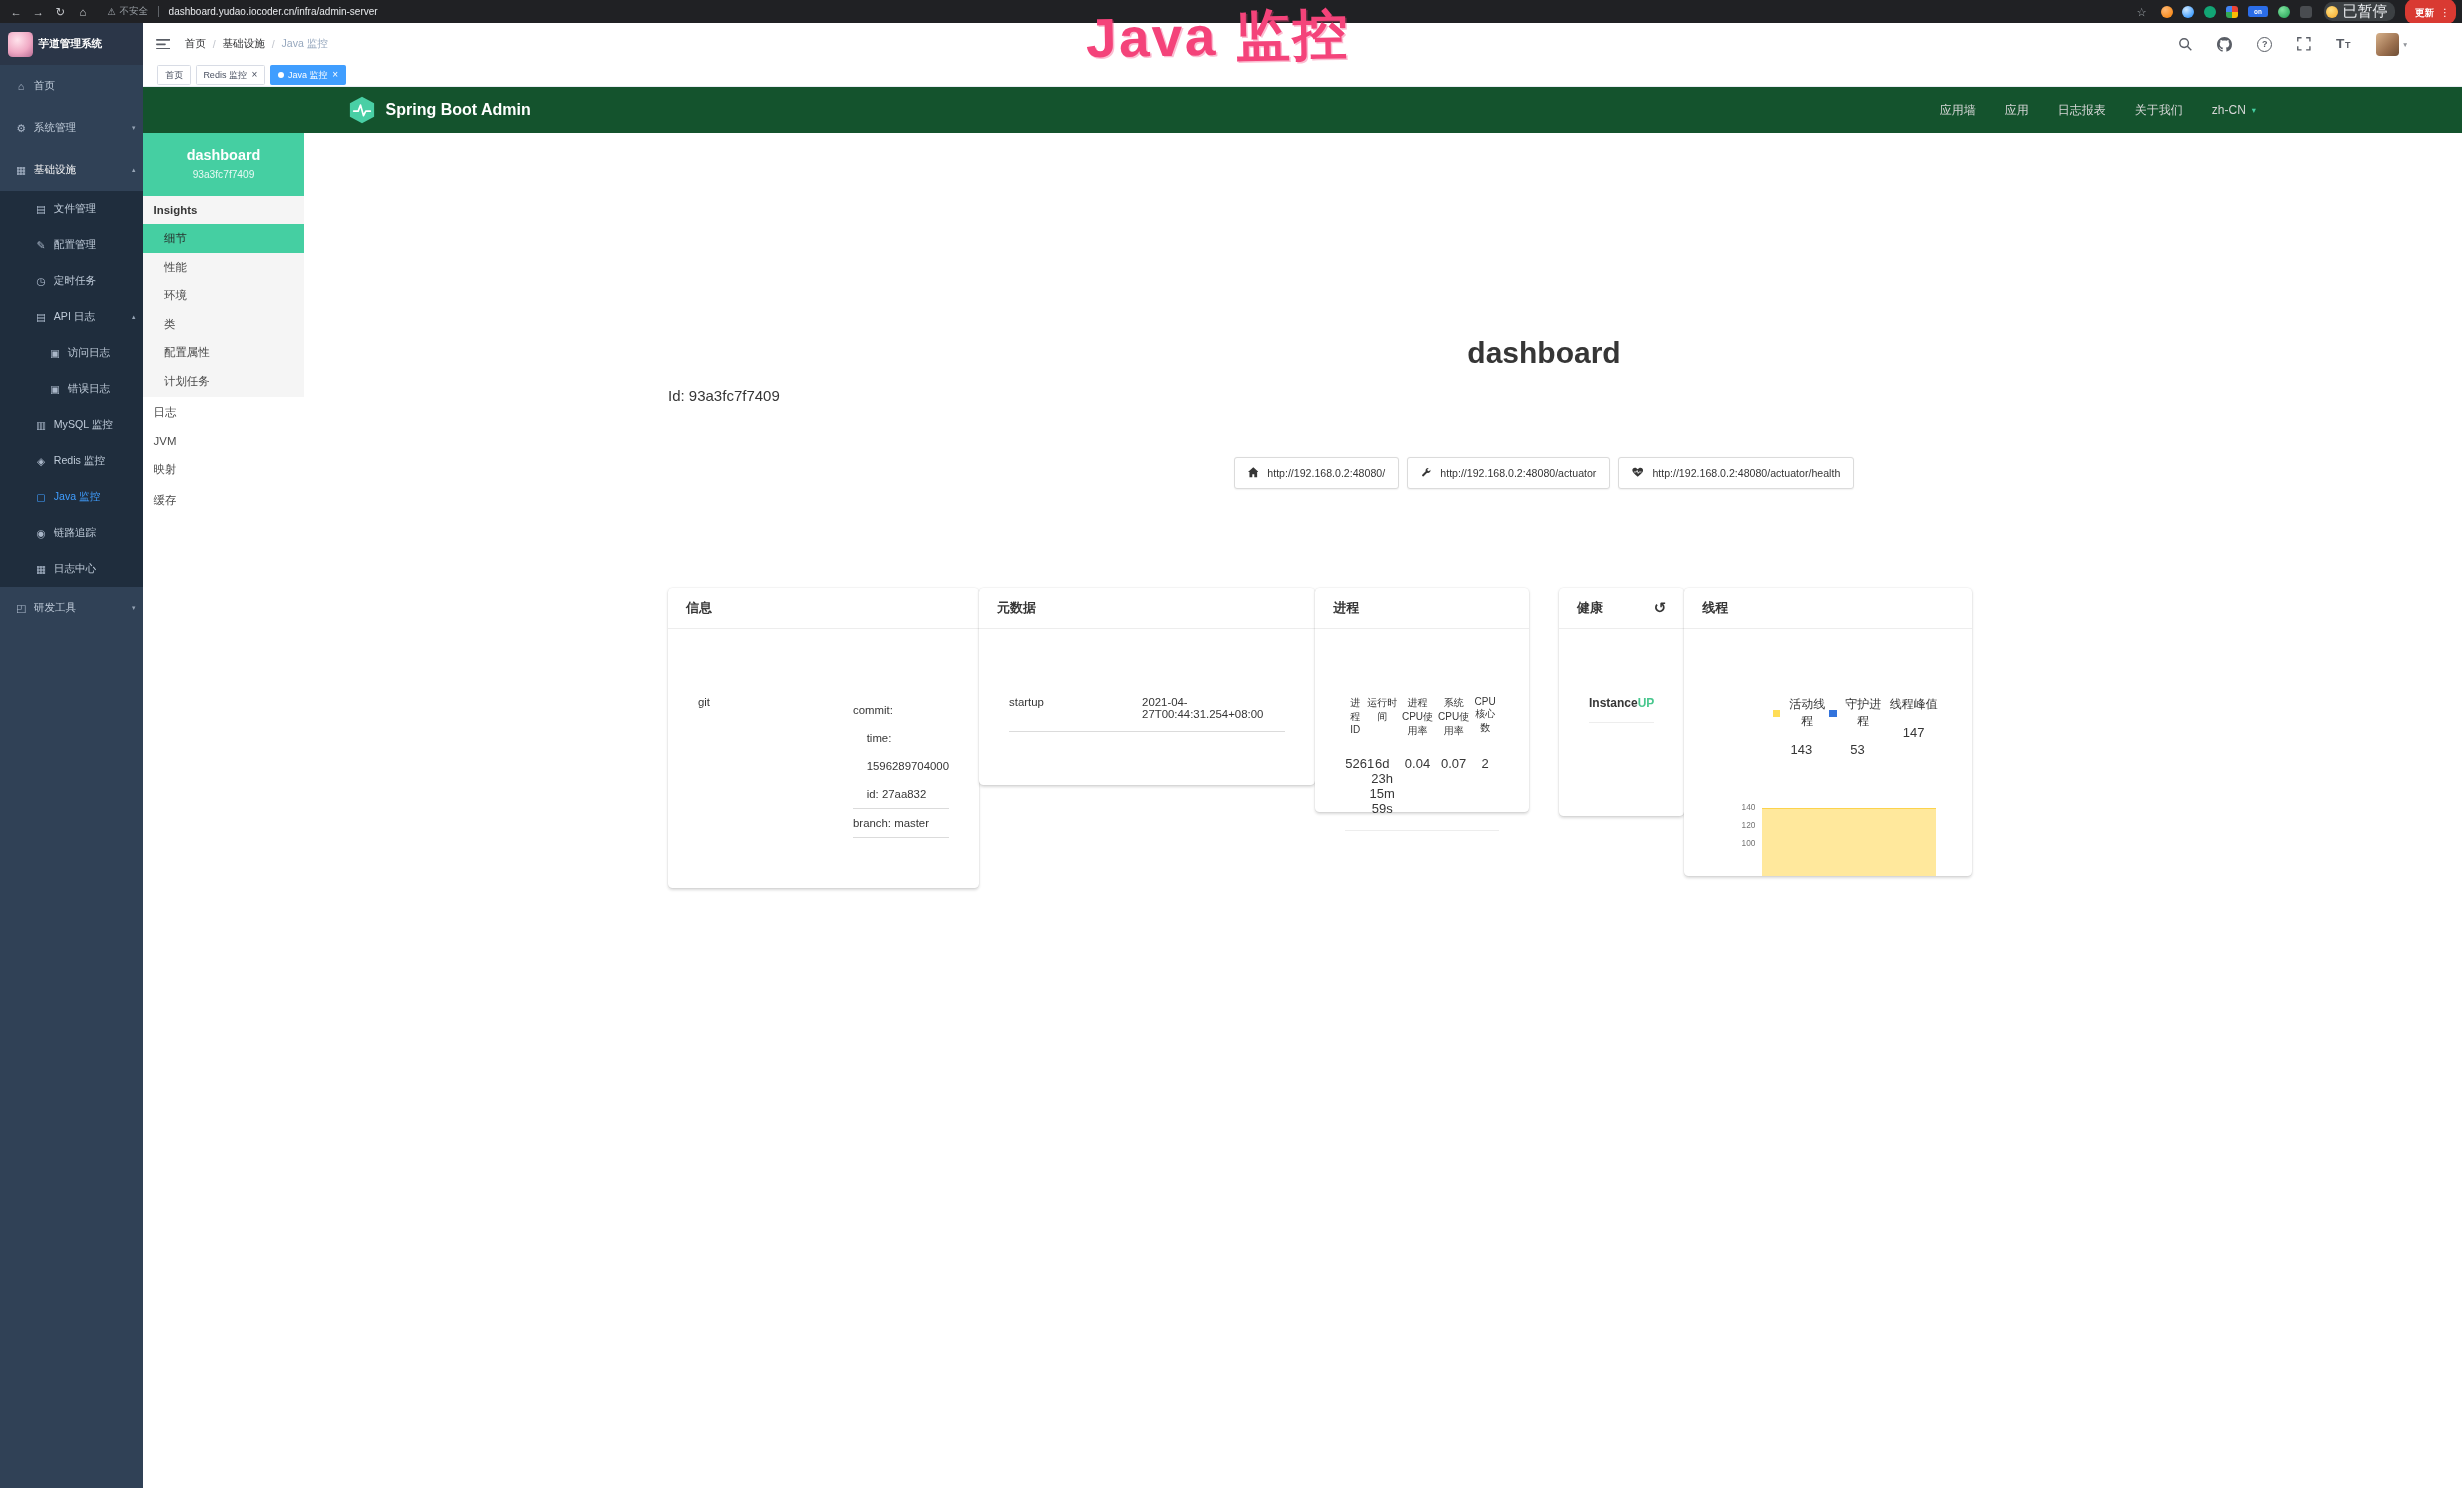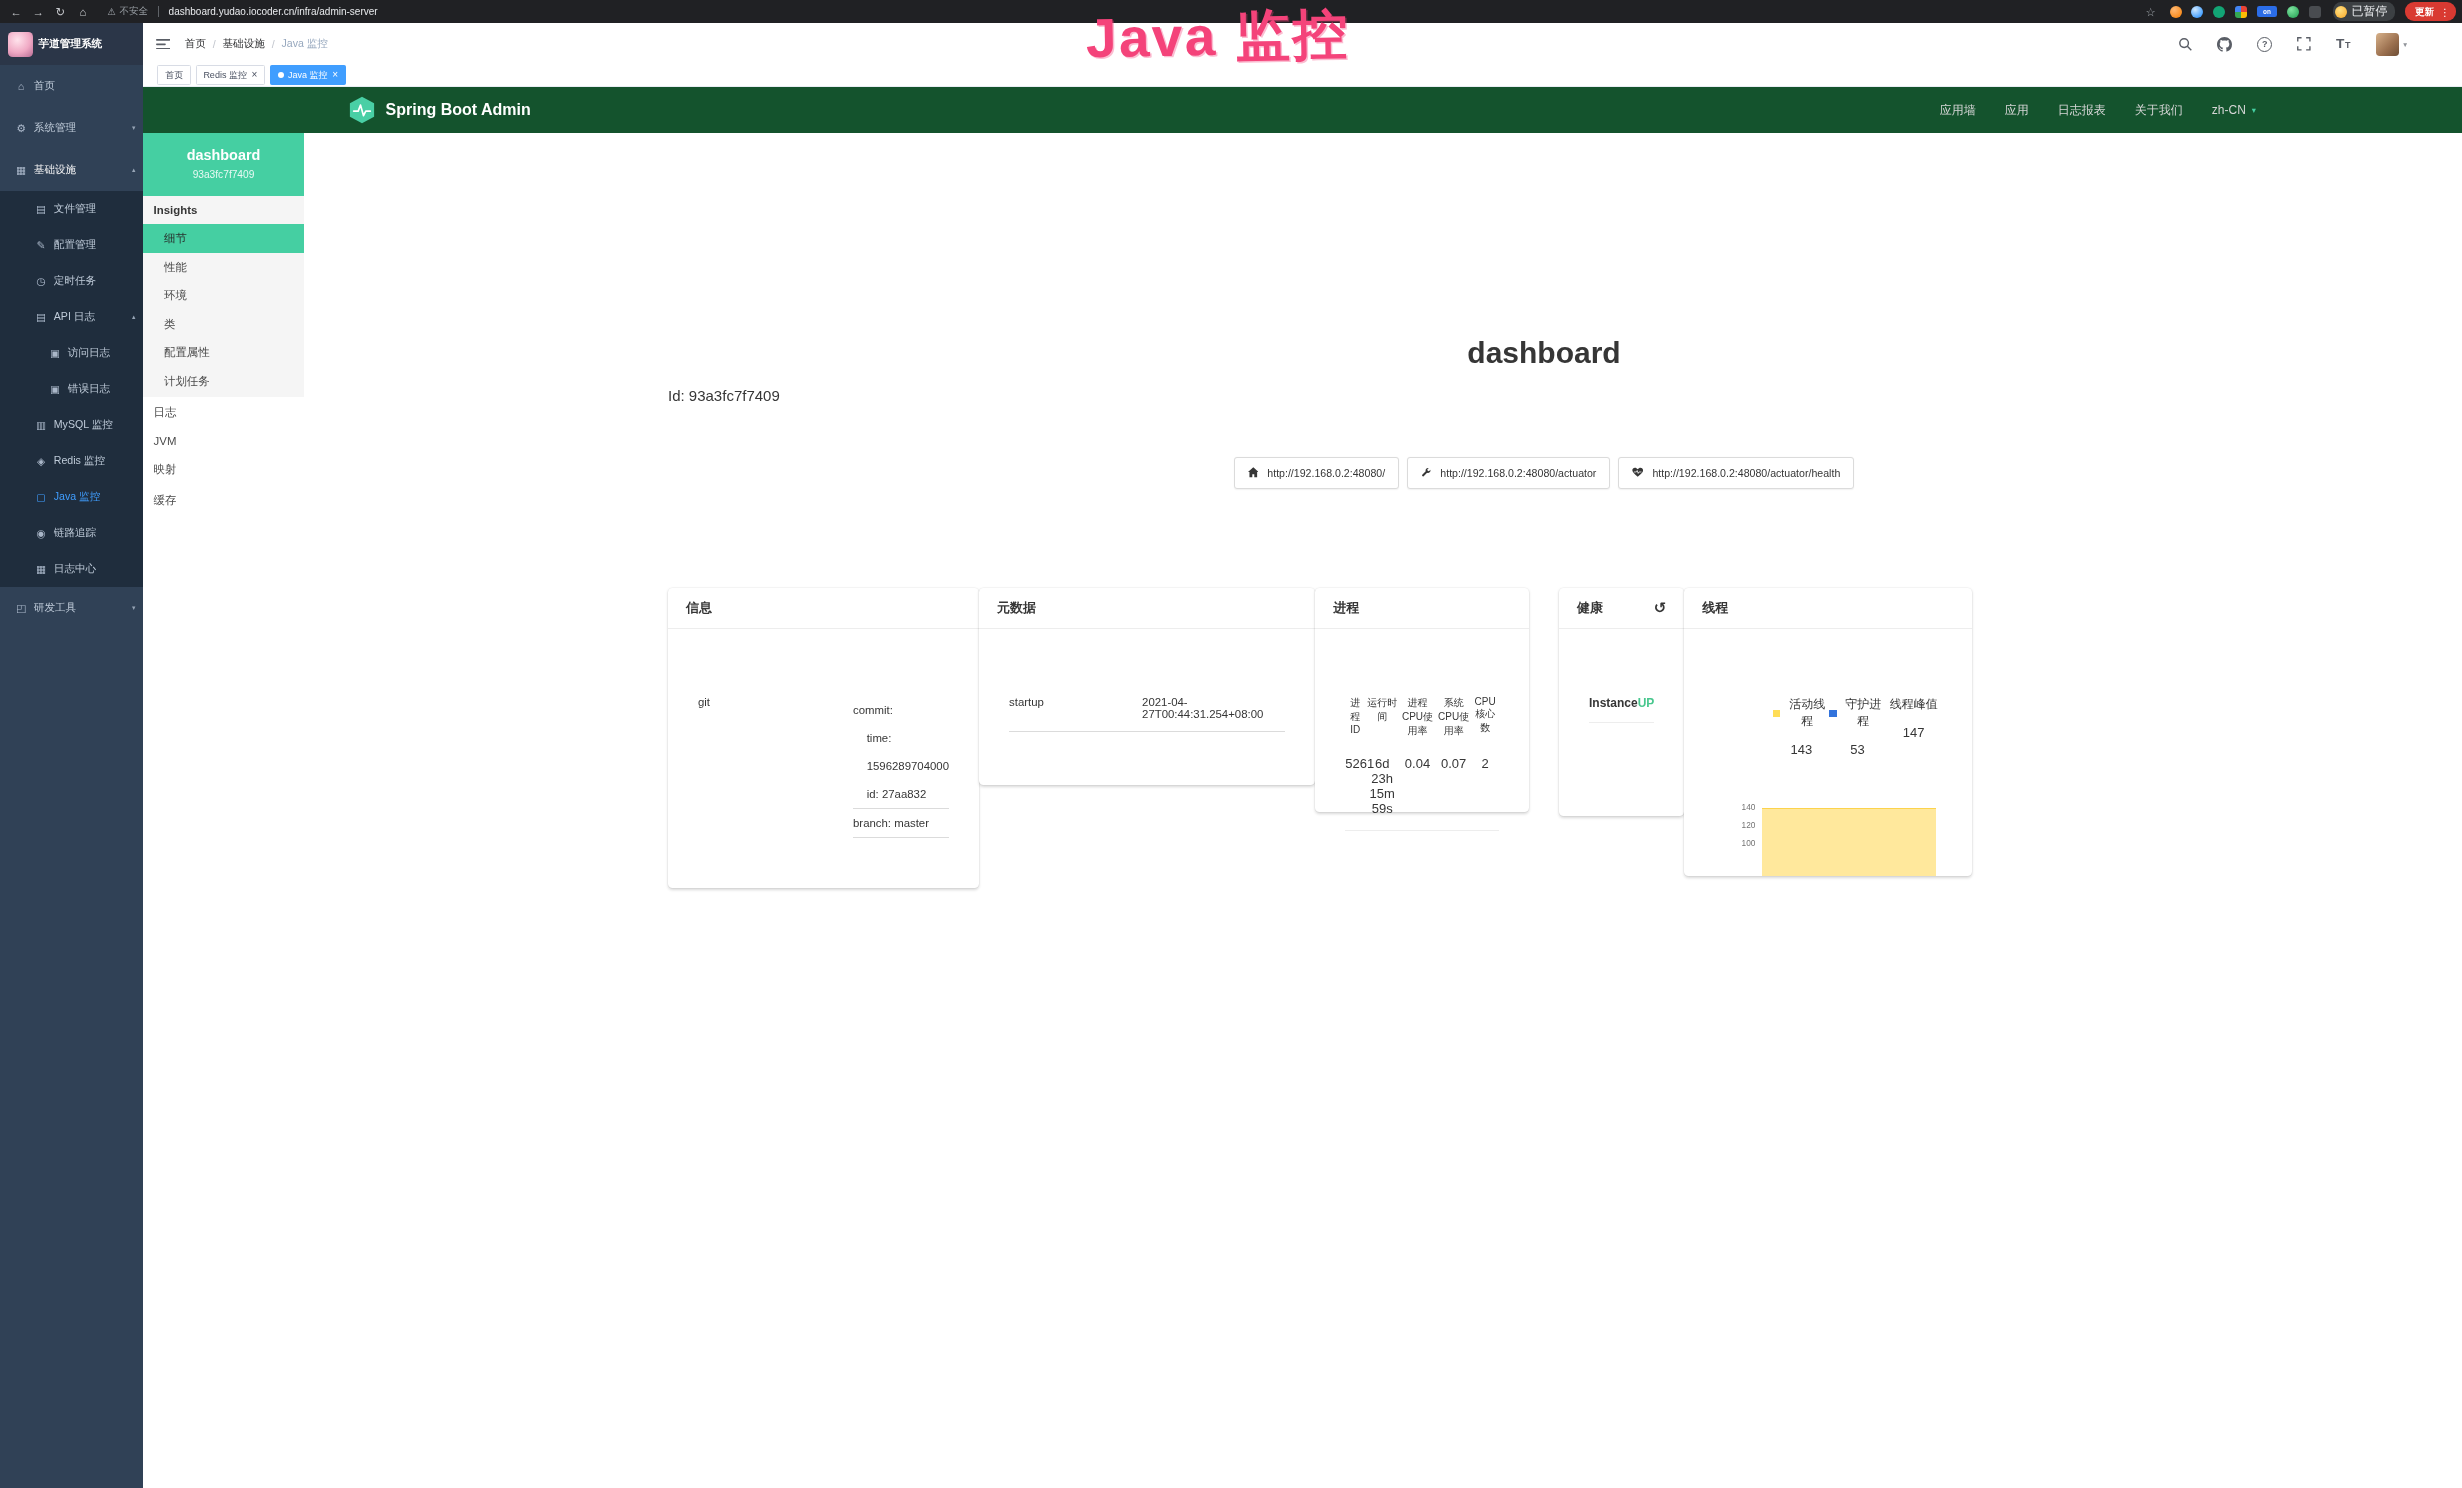--- a/index.html
+++ b/index.html
@@ -17,22 +17,22 @@
 .ext{width:12px;height:12px;border-radius:50%;margin:0 3.8px;cursor:pointer;flex-shrink:0}
 .ext-fox{background:radial-gradient(circle at 35% 30%,#ffb873,#f57c00)}
 .ext-drop{background:radial-gradient(circle at 35% 30%,#cfe8ff,#4aa3ff 70%,#1769d6)}
 .ext-y{background:#12a575;display:flex;align-items:center;justify-content:center;color:#fff;font-size:6.8px;font-weight:bold}
 .ext-grid{border-radius:3px;background:conic-gradient(#ea4335 0 25%,#fbbc04 0 50%,#34a853 0 75%,#4285f4 0)}
 .ext-onb{height:10.6px;min-width:16.7px;border-radius:2.3px;background:#2b6de8;color:#fff;font-size:6.4px;font-weight:bold;display:flex;align-items:center;justify-content:center;margin:0 3.8px;padding:0 1.5px;cursor:pointer}
 .ext-leaf{background:radial-gradient(circle at 35% 30%,#7fe3a0,#1d9e4f)}
 .ext-dark{background:#494c50;border-radius:3px}
 .paused{height:16.7px;border-radius:8.3px;background:#3c4043;display:flex;align-items:center;gap:4.6px;padding:1.5px 7.6px 1.5px 2.3px;margin-left:6px;cursor:pointer}
 .smiley{width:12px;height:12px;border-radius:50%;background:radial-gradient(circle at 40% 35%,#ffe082,#f9a825)}
-.paused-t{color:#e8eaed;font-size:12px}
-.update{height:17.4px;border-radius:9px;background:#d93a32;color:#fff;display:flex;align-items:center;gap:6px;padding:2px 6px 0 10px;margin-left:7.6px;font-size:9.5px;font-weight:bold;cursor:pointer}
+.paused-t{color:#e8eaed;font-size:15px}
+.update{height:17.4px;border-radius:9px;background:#d93a32;color:#fff;display:flex;gap:6px;padding:8px 6px 0 10px;margin-left:7.6px;font-size:9.5px;font-weight:bold;cursor:pointer}
 .update .dots{font-weight:normal;font-size:10px}
 
 
 .app{display:flex;height:1466px}
 
 
 .esb{width:143px;background:#304156;flex-shrink:0;color:#bfcbd9;font-size:10.6px}
 .brand{height:42px;background:#2b3648;display:flex;align-items:center;gap:6px;padding:0 7.6px}
 .brand-logo{width:25px;height:25px;border-radius:4.6px;background:radial-gradient(circle at 38% 32%,#ffe3ec,#f0a9c4 55%,#b56a92);flex-shrink:0}
 .brand-t{color:#fff;font-weight:bold;font-size:10.6px;white-space:nowrap}

